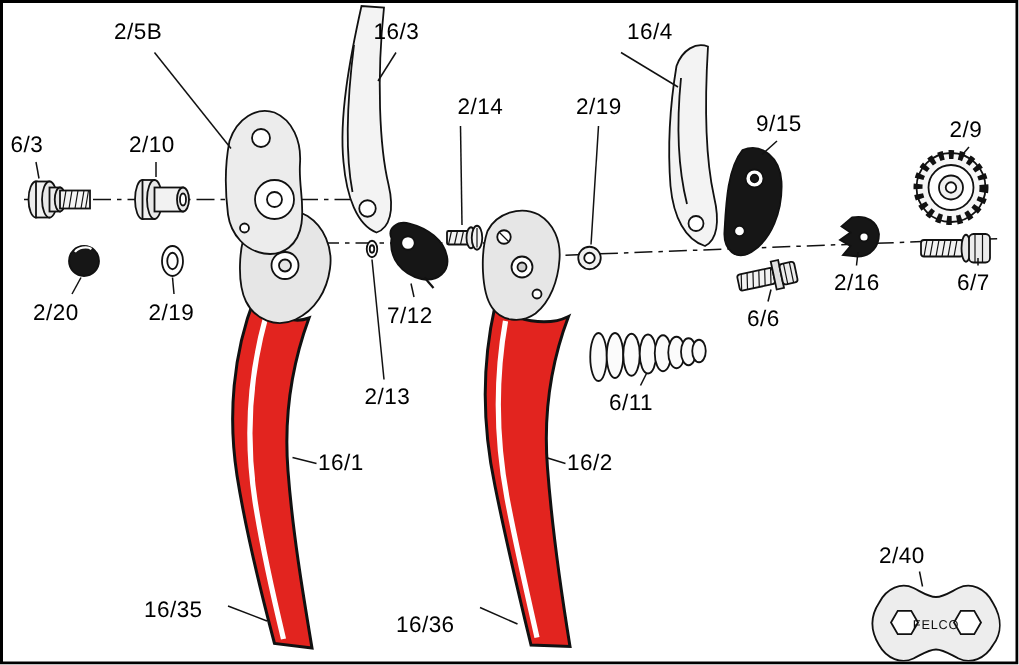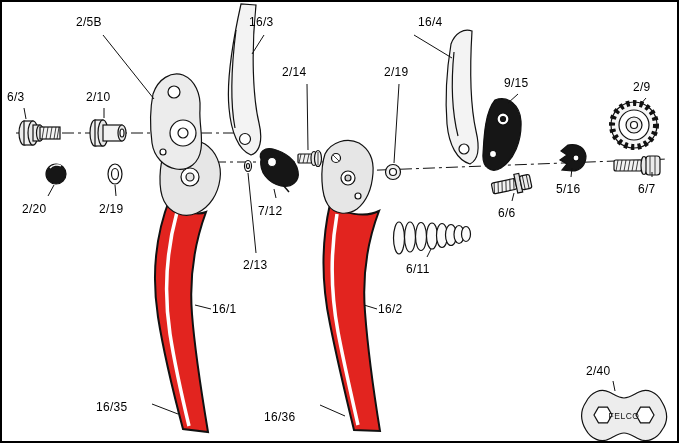--- a/index.html
+++ b/index.html
@@ -3,21 +3,21 @@
 <meta charset="utf-8">
 <style>
   html,body{margin:0;padding:0;background:#fff}
   .stage{
     position:relative;width:679px;height:443px;background:#ffffff;
     border:2px solid #000;box-sizing:border-box;overflow:hidden;
     font-family:"Liberation Sans", sans-serif;
   }
   .stage svg{position:absolute;left:0;top:0}
   .lbl{
-    position:absolute;font-size:12px;line-height:22px;color:#000;
+    position:absolute;font-size:15px;line-height:22px;color:#000;
     white-space:nowrap;letter-spacing:.3px;
   }
 </style>
 </head>
 <body>
 
 <div class="stage">
 
   <svg width="679" height="443" viewBox="0 0 679 443">
 
@@ -201,32 +201,32 @@
       <path d="M375 307 L362 303"></path>
       <path d="M150 402 L176 412"></path>
       <path d="M318 403 L343 414"></path>
       <path d="M611 379 L613 389"></path>
     </g>
   </svg>
 
   <div class="lbl" style="left:74px;top:9px">2/5B</div>
   <div class="lbl" style="left:247px;top:9px">16/3</div>
   <div class="lbl" style="left:416px;top:9px">16/4</div>
-  <div class="lbl" style="left:280px;top:59px">2/14</div>
+  <div class="lbl" style="left:303px;top:59px">2/14</div>
   <div class="lbl" style="left:382px;top:59px">2/19</div>
   <div class="lbl" style="left:502px;top:70px">9/15</div>
   <div class="lbl" style="left:631px;top:74px">2/9</div>
   <div class="lbl" style="left:5px;top:84px">6/3</div>
   <div class="lbl" style="left:84px;top:84px">2/10</div>
   <div class="lbl" style="left:20px;top:196px">2/20</div>
   <div class="lbl" style="left:97px;top:196px">2/19</div>
   <div class="lbl" style="left:256px;top:198px">7/12</div>
   <div class="lbl" style="left:241px;top:252px">2/13</div>
   <div class="lbl" style="left:496px;top:200px">6/6</div>
-  <div class="lbl" style="left:554px;top:176px">5/16</div>
+  <div class="lbl" style="left:554px;top:176px">2/16</div>
   <div class="lbl" style="left:636px;top:176px">6/7</div>
   <div class="lbl" style="left:404px;top:256px">6/11</div>
   <div class="lbl" style="left:210px;top:296px">16/1</div>
   <div class="lbl" style="left:376px;top:296px">16/2</div>
   <div class="lbl" style="left:94px;top:394px">16/35</div>
   <div class="lbl" style="left:262px;top:404px">16/36</div>
   <div class="lbl" style="left:584px;top:358px">2/40</div>
 
 </div>
 

